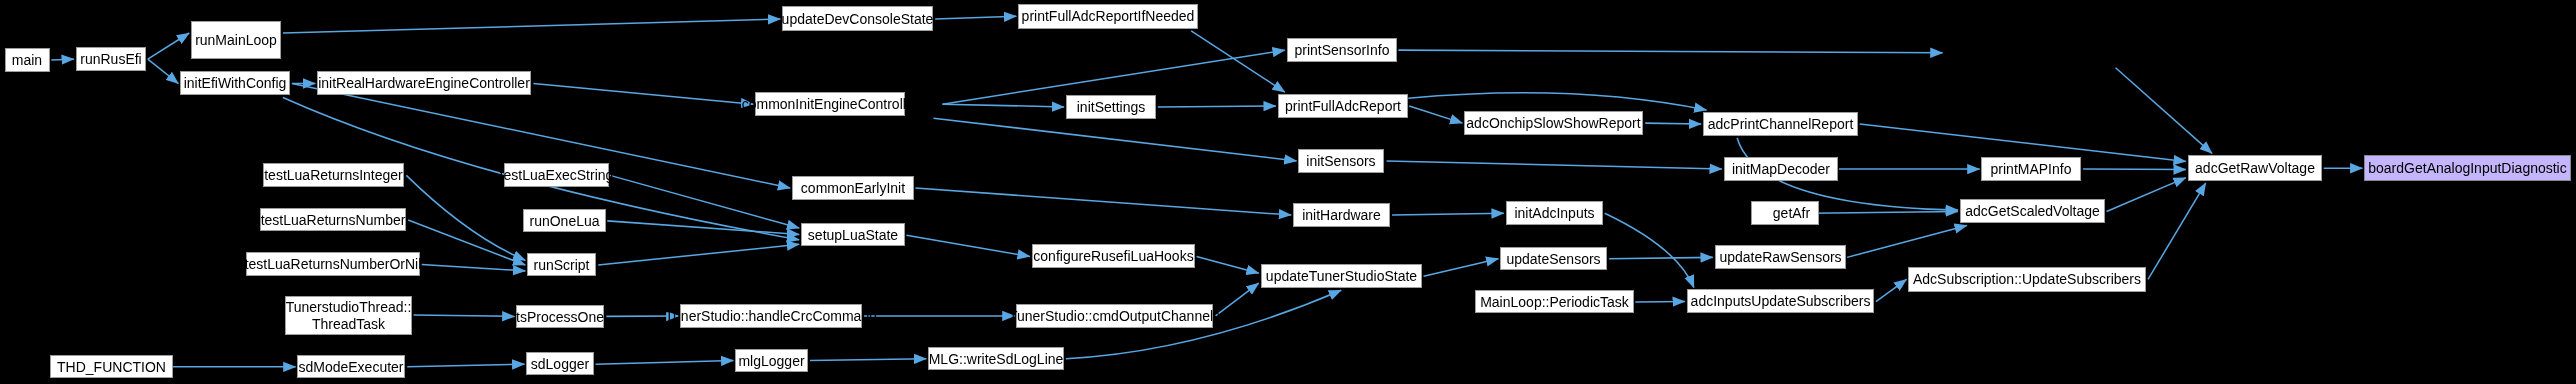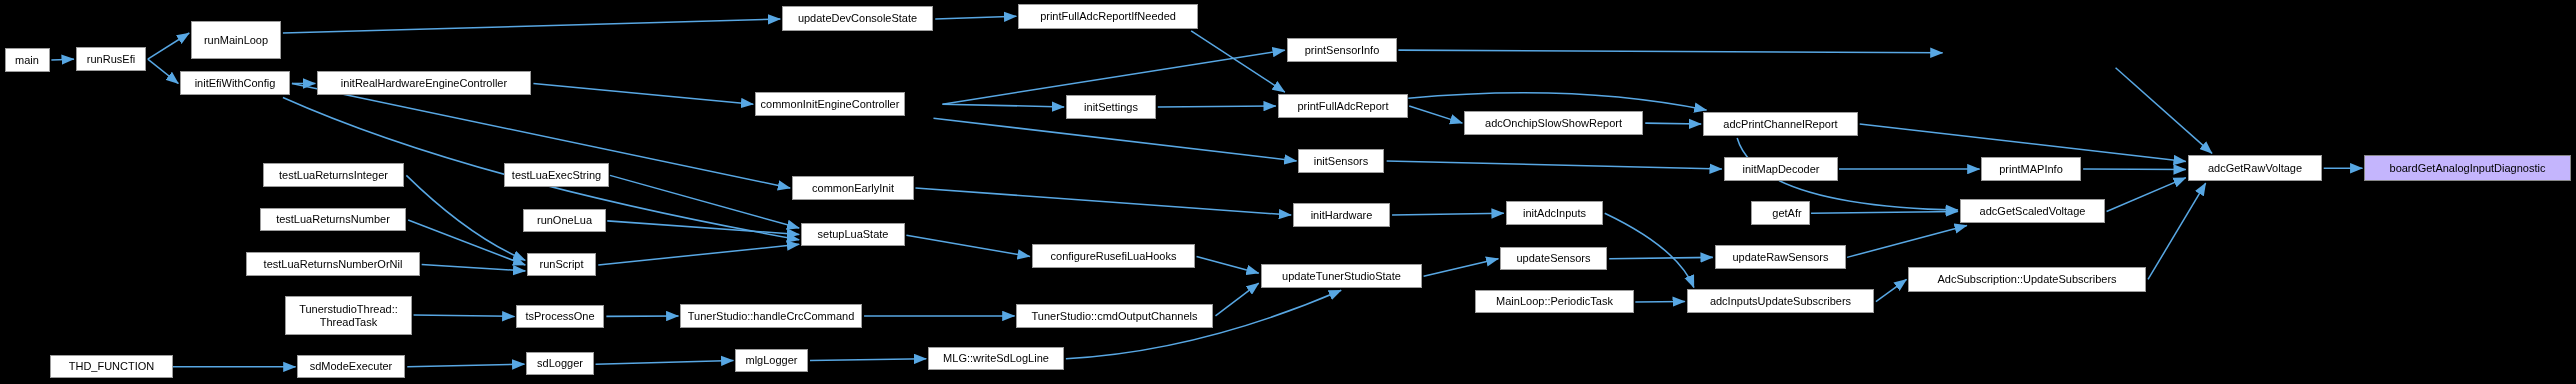--- a/index.html
+++ b/index.html
@@ -12,21 +12,21 @@
   }
   #edges-layer{position:absolute;left:0;top:0;}
   .edge{fill:none;stroke:#58a7e3;stroke-width:1.7px;}
   .node{
     position:absolute;
     display:flex;align-items:center;justify-content:center;
     box-sizing:border-box;
     background:#ffffff;
     border:1.4px solid #9d9d9d;
     color:#000000;
-    font-size:11px;line-height:1.15;
+    font-size:14px;line-height:1.15;
     white-space:pre-line;text-align:center;
     cursor:pointer;
     z-index:2;
   }
   .node.hl{background:#c4b5fd;border-color:#878787;cursor:default;}
 </style>
 </head>
 <body>
 
 <div id="call-graph-canvas">
@@ -102,21 +102,21 @@
     <div class="node" style="left: 1287px; top: 38px; width: 110px; height: 24px;">printSensorInfo</div>
     <div class="node" style="left: 1278px; top: 94px; width: 130px; height: 24px;">printFullAdcReport</div>
     <div class="node" style="left: 1298px; top: 149px; width: 86px; height: 24px;">initSensors</div>
     <div class="node" style="left: 1464px; top: 111px; width: 179px; height: 24px;">adcOnchipSlowShowReport</div>
     <div class="node" style="left: 1703px; top: 112px; width: 155px; height: 24px; text-align: center;">adcPrintChannelReport</div>
     <div class="node" style="left: 1724px; top: 157px; width: 114px; height: 24px;">initMapDecoder</div>
     <div class="node" style="left: 1981px; top: 157px; width: 100px; height: 24px;">printMAPInfo</div>
     <div class="node" style="left: 1960px; top: 199px; width: 145px; height: 24px;">adcGetScaledVoltage</div>
     <div class="node" style="left: 2188px; top: 155px; width: 134px; height: 26px;">adcGetRawVoltage</div>
     <div class="node hl" style="left: 2364px; top: 155px; width: 207px; height: 26px;">boardGetAnalogInputDiagnostic</div>
-    <div class="node" style="left: 1751px; top: 201px; width: 59px; height: 24px; padding-left: 13px;">getAfr</div>
+    <div class="node" style="left: 1751px; top: 201px; width: 68px; height: 24px; padding-left: 13px;">getAfr</div>
     <div class="node" style="left: 1506px; top: 201px; width: 97px; height: 24px;">initAdcInputs</div>
     <div class="node" style="left: 1500px; top: 247px; width: 107px; height: 23.4px;">updateSensors</div>
     <div class="node" style="left: 1715px; top: 245px; width: 131px; height: 24px;">updateRawSensors</div>
     <div class="node" style="left: 1475px; top: 290px; width: 159px; height: 23.4px;">MainLoop::PeriodicTask</div>
     <div class="node" style="left: 1687px; top: 289px; width: 187px; height: 24px;">adcInputsUpdateSubscribers</div>
     <div class="node" style="left: 1908px; top: 267px; width: 238px; height: 25px;">AdcSubscription::UpdateSubscribers</div>
     <div class="node" style="left: 792px; top: 176px; width: 122px; height: 24px;">commonEarlyInit</div>
     <div class="node" style="left: 801px; top: 223px; width: 104px; height: 23.4px;">setupLuaState</div>
     <div class="node" style="left: 1032px; top: 244px; width: 163px; height: 24px;">configureRusefiLuaHooks</div>
     <div class="node" style="left: 1261px; top: 264px; width: 161px; height: 24px;">updateTunerStudioState</div>

